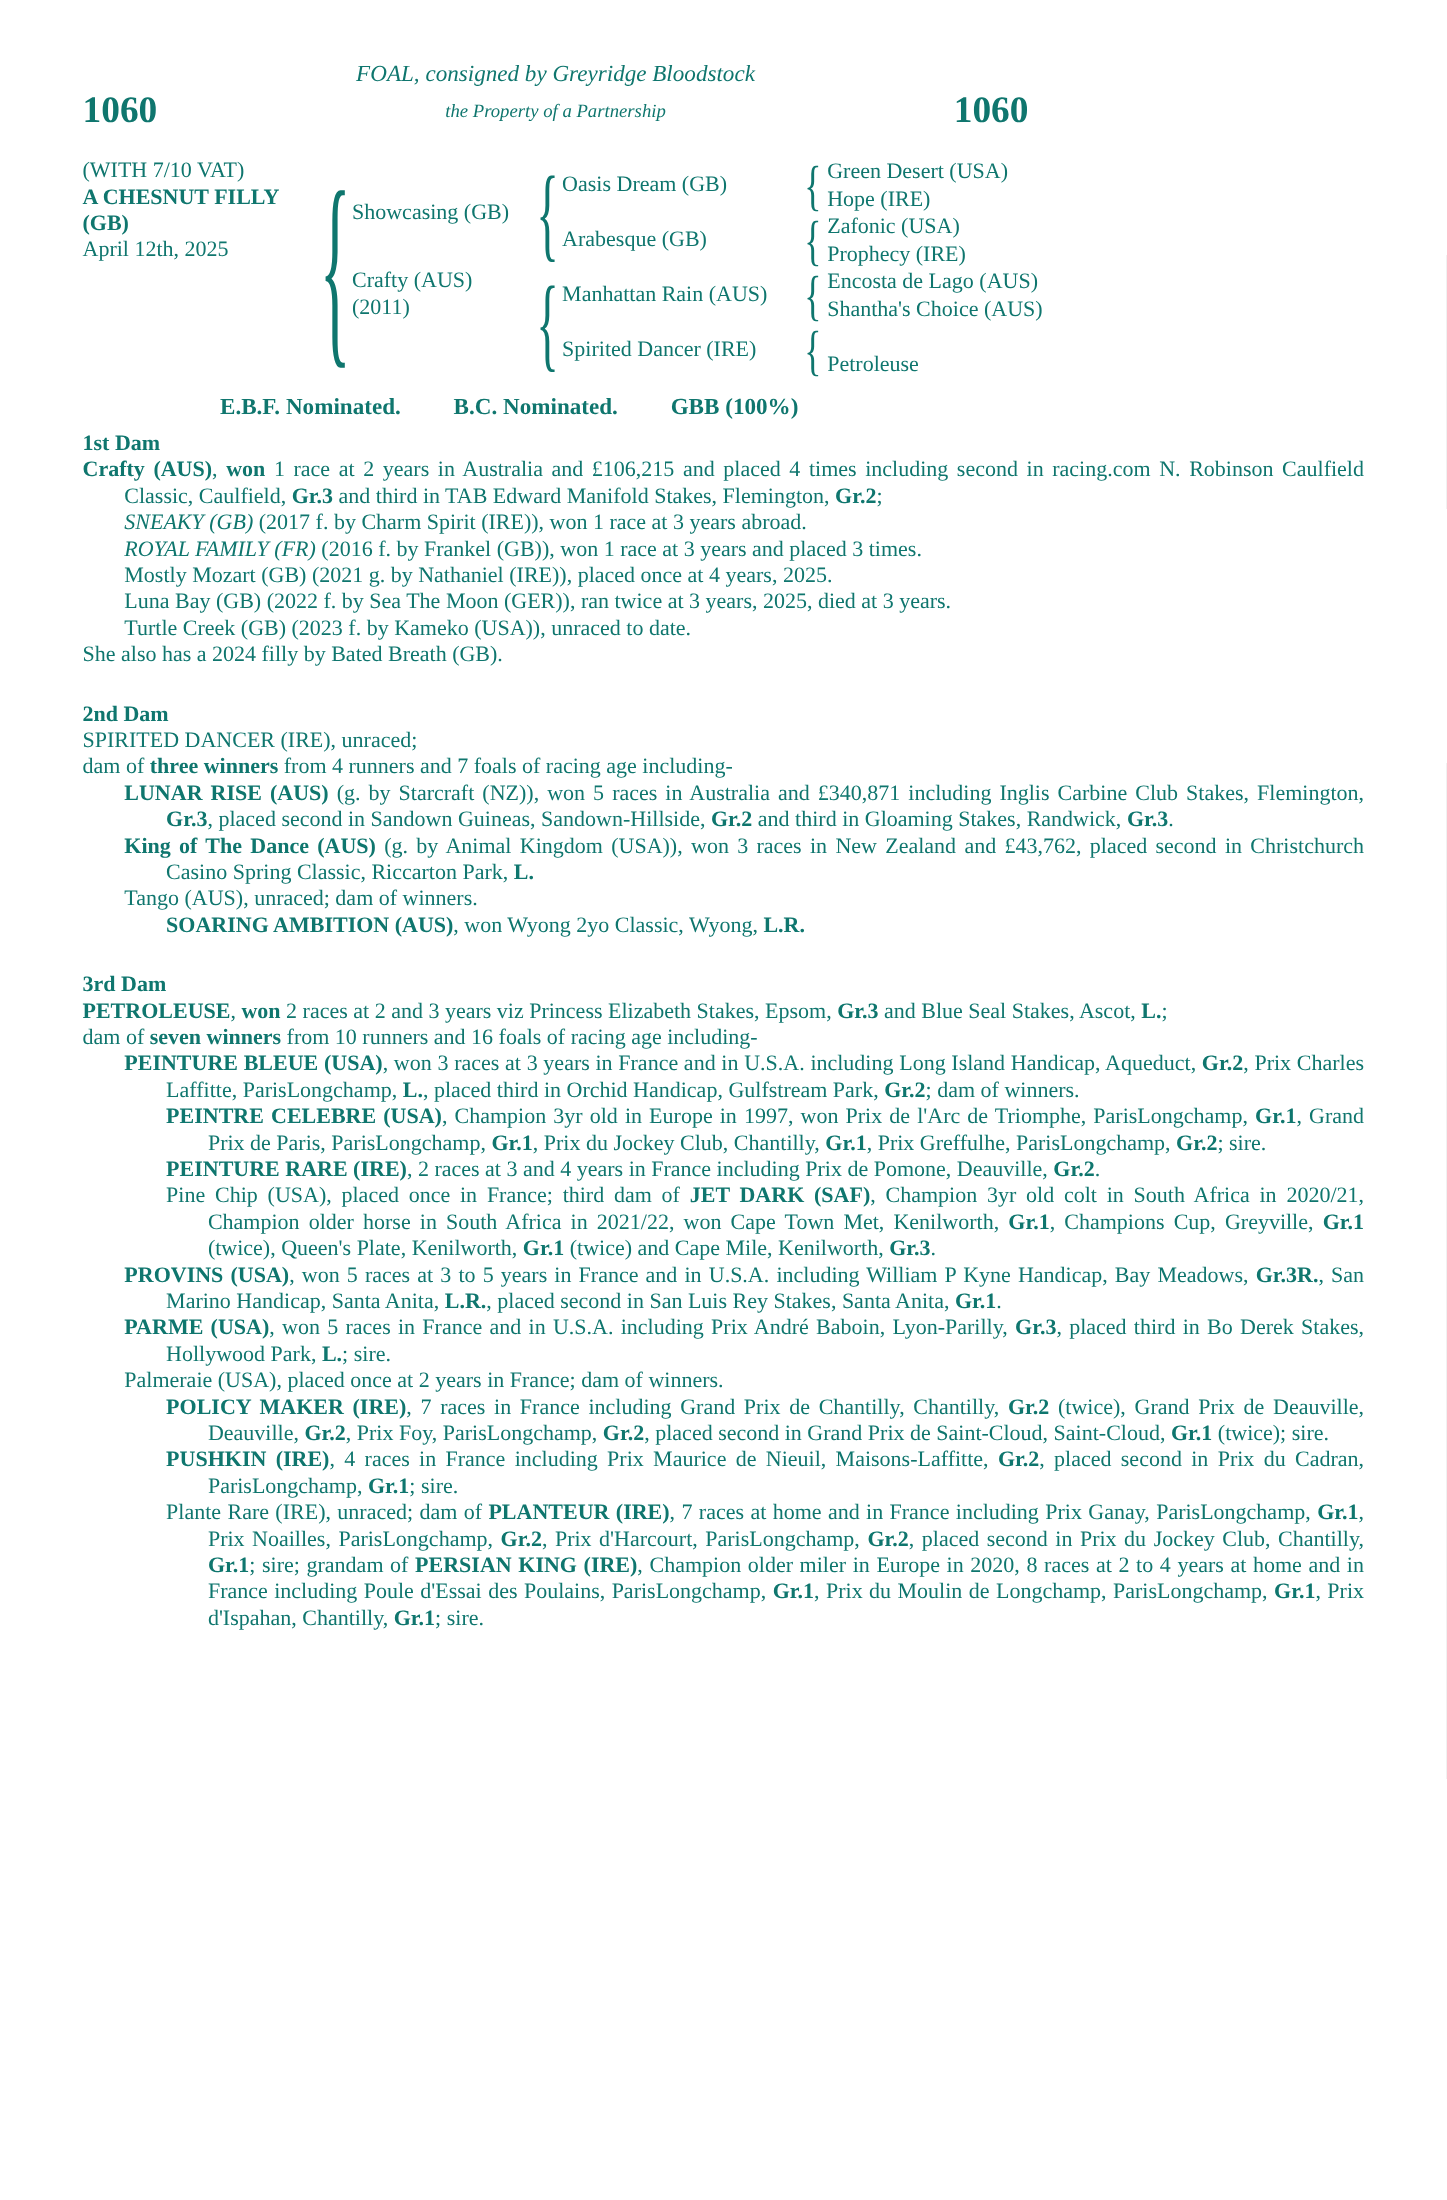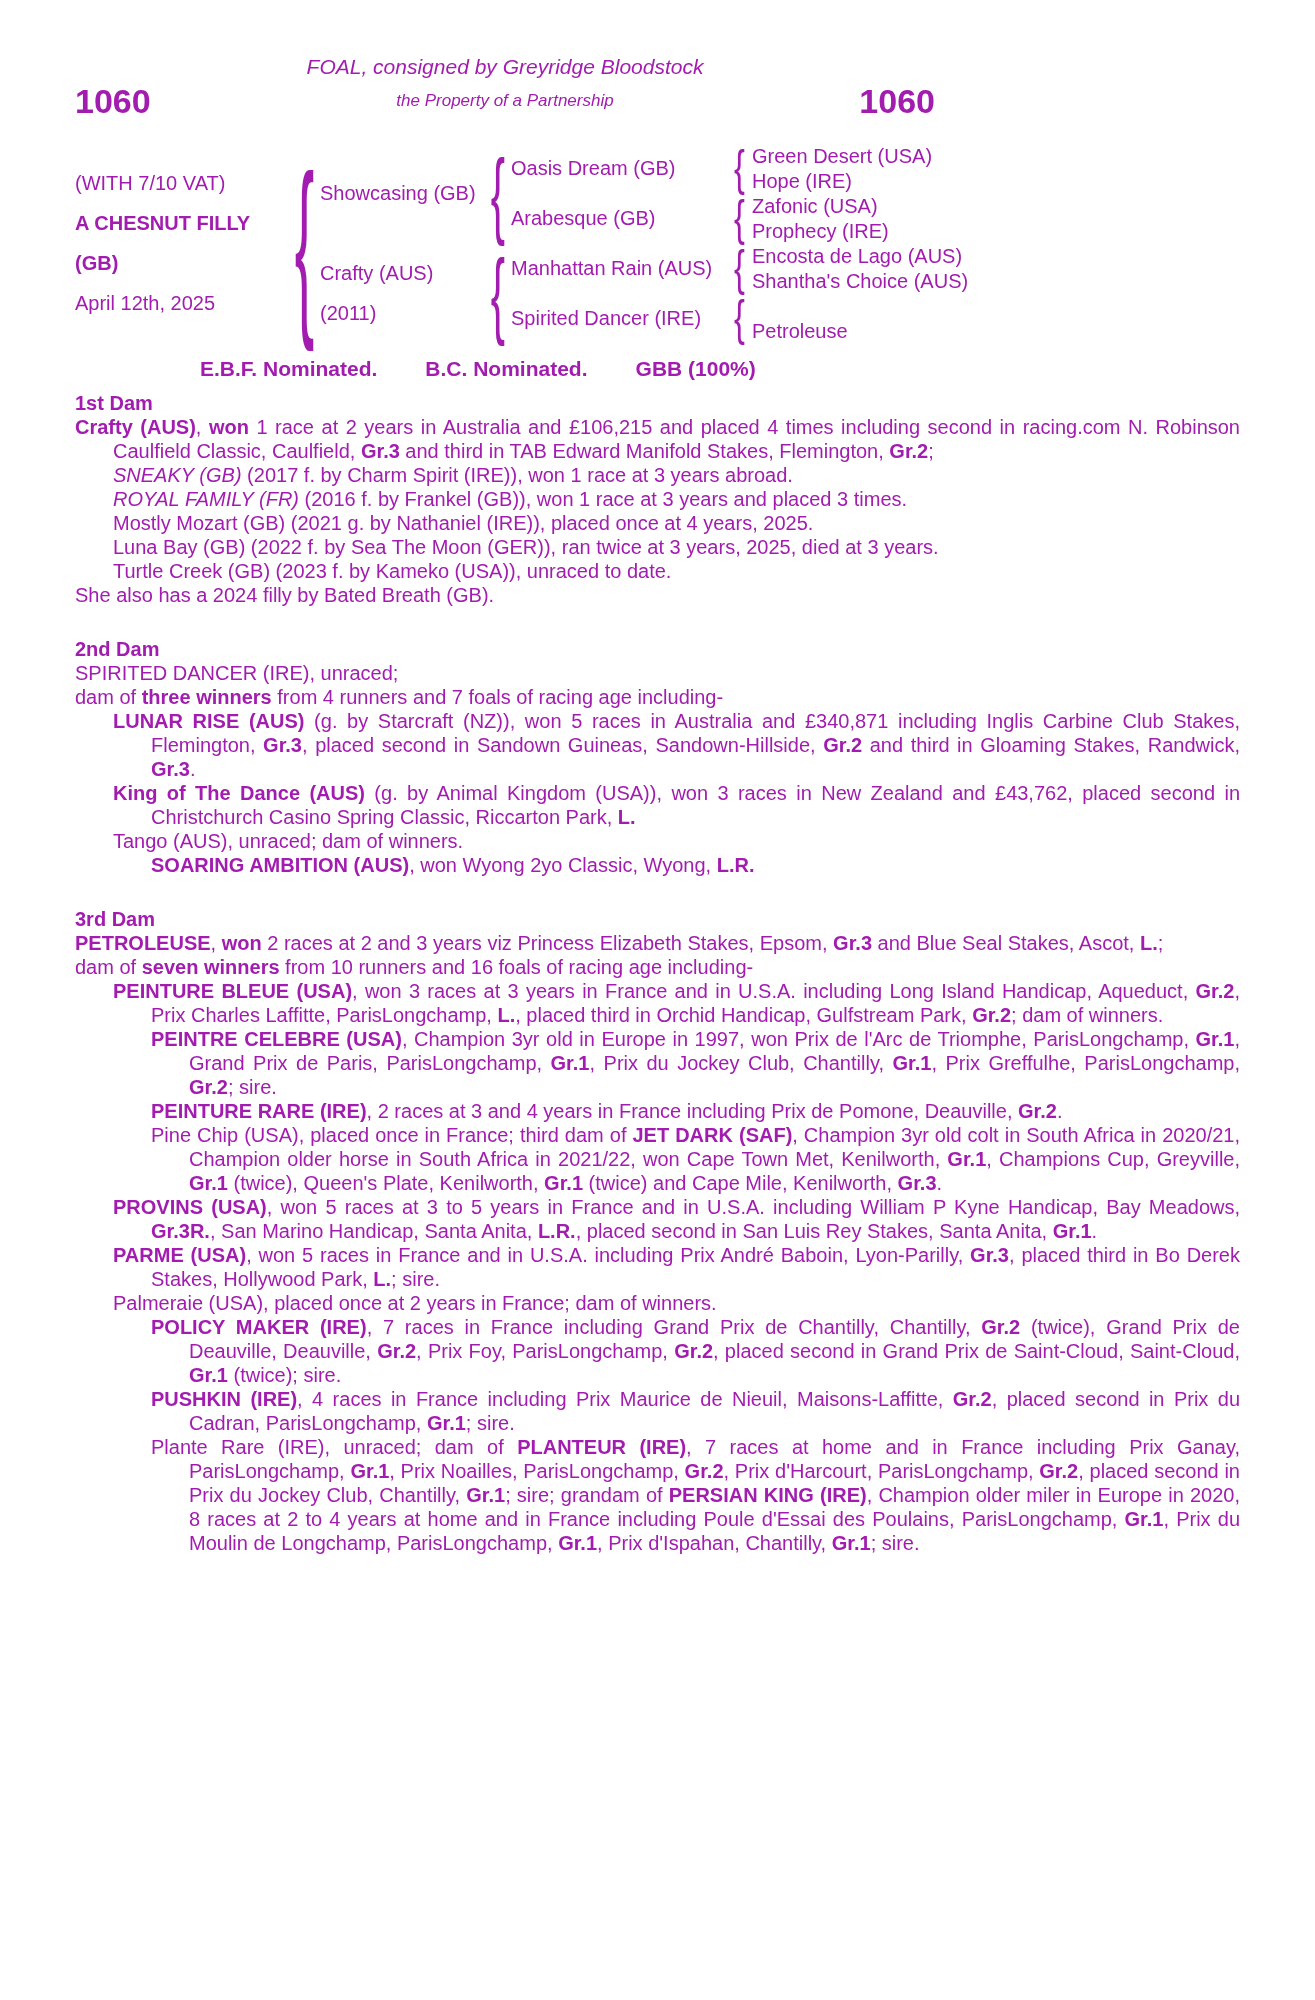--- a/index.html
+++ b/index.html
@@ -1,36 +1,36 @@
 <!DOCTYPE html>
 <html><head>
 <meta charset="utf-8">
 <style>
   html,body{margin:0;padding:0;background:#e8e8e8;}
   .page{
     width:1315px;height:2000px;box-sizing:border-box;
-    margin:0 auto;background:#ffffff;color:#a21caf;
+    margin:0 auto;background:#ffffff;color:#0f766e;
     padding:55px 75px 0 75px;
-    font-family:Liberation Sans, sans-serif;
+    font-family:Liberation Serif, serif;
     font-size:20px;line-height:24px;overflow:hidden;
   }
   
   .consign{width:860px;text-align:center;font-style:italic;font-size:21px;}
   .lotrow{width:860px;display:flex;align-items:center;justify-content:space-between;margin-top:4px;}
   .lot{font-weight:bold;font-size:34px;line-height:36px;}
   .property{font-style:italic;font-size:17px;}
   .standline{font-weight:bold;font-size:22px;margin-top:16px;}
   
   .pedigree{
     display:grid;margin-top:24px;
     grid-template-columns:215px 30px 165px 26px 215px 26px auto;
     grid-auto-rows:25px;
   }
   .cell{display:flex;align-items:center;white-space:nowrap;}
-  .colcell{display:flex;flex-direction:column;justify-content:center;align-items:flex-start;gap:16px;}
+  .colcell{display:flex;flex-direction:column;align-items:flex-start;}
   .bracecell{display:flex;align-items:center;justify-content:center;overflow:visible;}
   .brace{display:block;line-height:1;font-weight:400;}
   .b8{font-size:195px;transform:scale(0.30,1);}
   .b4{font-size:95px;transform:scale(0.45,1);}
   .b2{font-size:50px;transform:scale(0.65,1);}
   .bold{font-weight:bold;}
   
   .noms{display:flex;gap:48px;padding-left:125px;font-weight:bold;font-size:21px;margin-top:14px;}
   
   .sections{margin-top:10px;}

